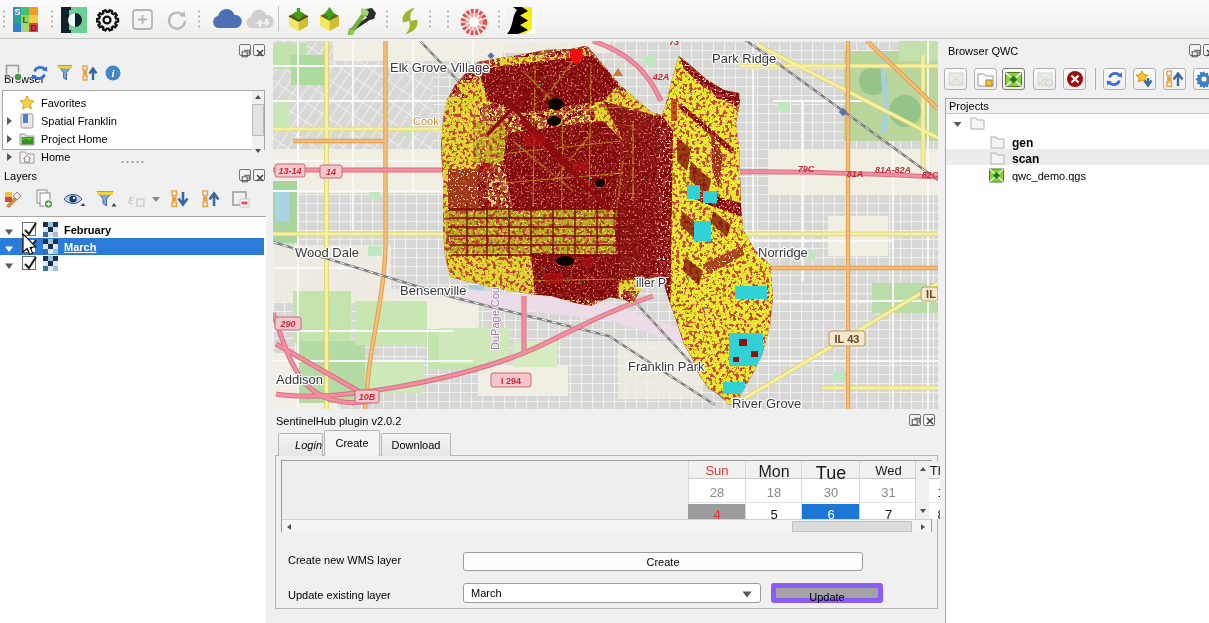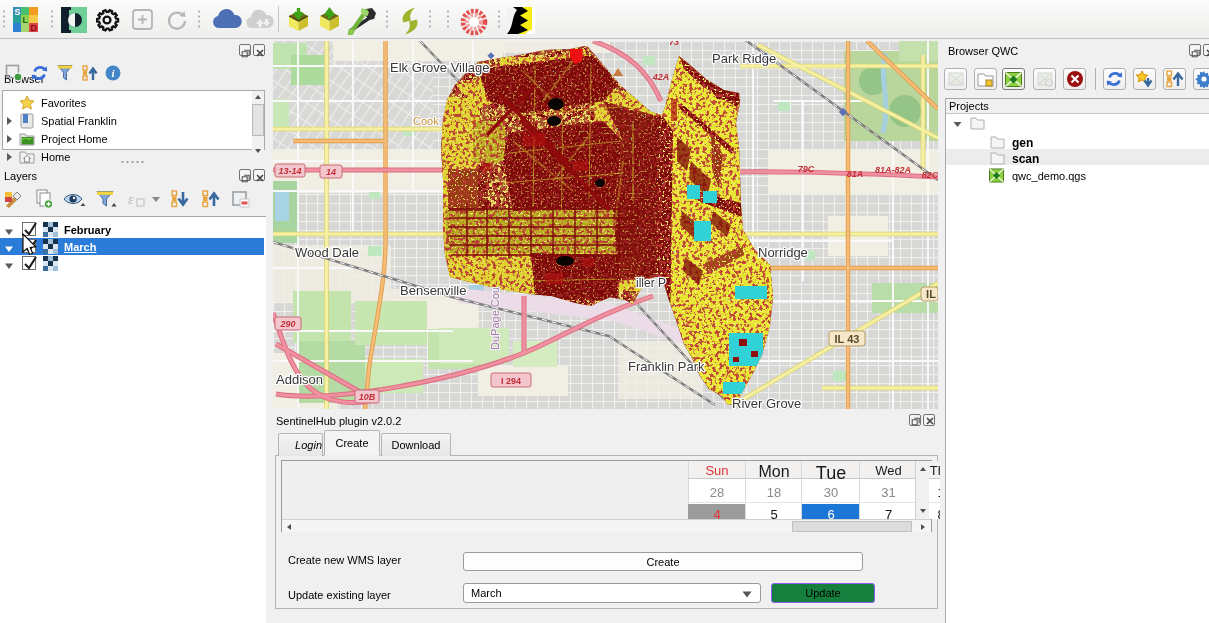--- a/index.html
+++ b/index.html
@@ -729,21 +729,21 @@
   </div>
  </div>
  <div class="abs" style="left:22px;top:145px;">Create new WMS layer</div>
  <div class="abs" style="left:197px;top:143px;width:400px;height:19px;background:#fdfdfd;border:1px solid #9c9c9c;border-radius:3px;text-align:center;line-height:18px;">Create</div>
  <div class="abs" style="left:22px;top:180px;">Update existing layer</div>
  <div class="abs" style="left:197px;top:174px;width:298px;height:20px;background:#fff;border:1px solid #9a9a9a;border-radius:3px;line-height:19px;padding-left:7px;">March
   <svg class="abs" style="right:8px;top:7px;" width="10" height="7" viewBox="0 0 10 7">
         <path d="M0.5 0.5 h9 l-4.5 6 Z" fill="#555"></path>
       </svg>
  </div>
- <div class="abs" style="left:505px;top:174px;width:104px;height:20px;background:#15803d;border:1px solid #8b5cf6;border-radius:3px;text-align:center;line-height:19px;">Update</div>
+ <div class="abs" style="left:505px;top:174px;width:112px;height:20px;background:#a3a3a3;border:5px solid #8b5cf6;border-radius:3px;text-align:center;line-height:19px;">Update</div>
 </div>
 
 <div id="rightdock" class="abs" style="left:940px;top:39px;width:269px;height:584px;background:#f0f0f0;">
  <div class="paneltitle" style="left:8px;top:6px;">Browser QWC</div>
  <div class="dockbtns" style="left:249px;top:5px;">
   <div class="dockbtn"><svg width="12" height="12" viewBox="0 0 12 12">
           <path d="M4.2 3.2 h5 v5 M2.2 4.8 h5 v5 h-5 Z" fill="none" stroke="#555" stroke-width="1.1"></path>
         </svg></div>
   <div class="dockbtn"><svg width="12" height="12" viewBox="0 0 12 12">
           <path d="M3 3 l6 6 M9 3 l-6 6" stroke="#444" stroke-width="1.6"></path>

